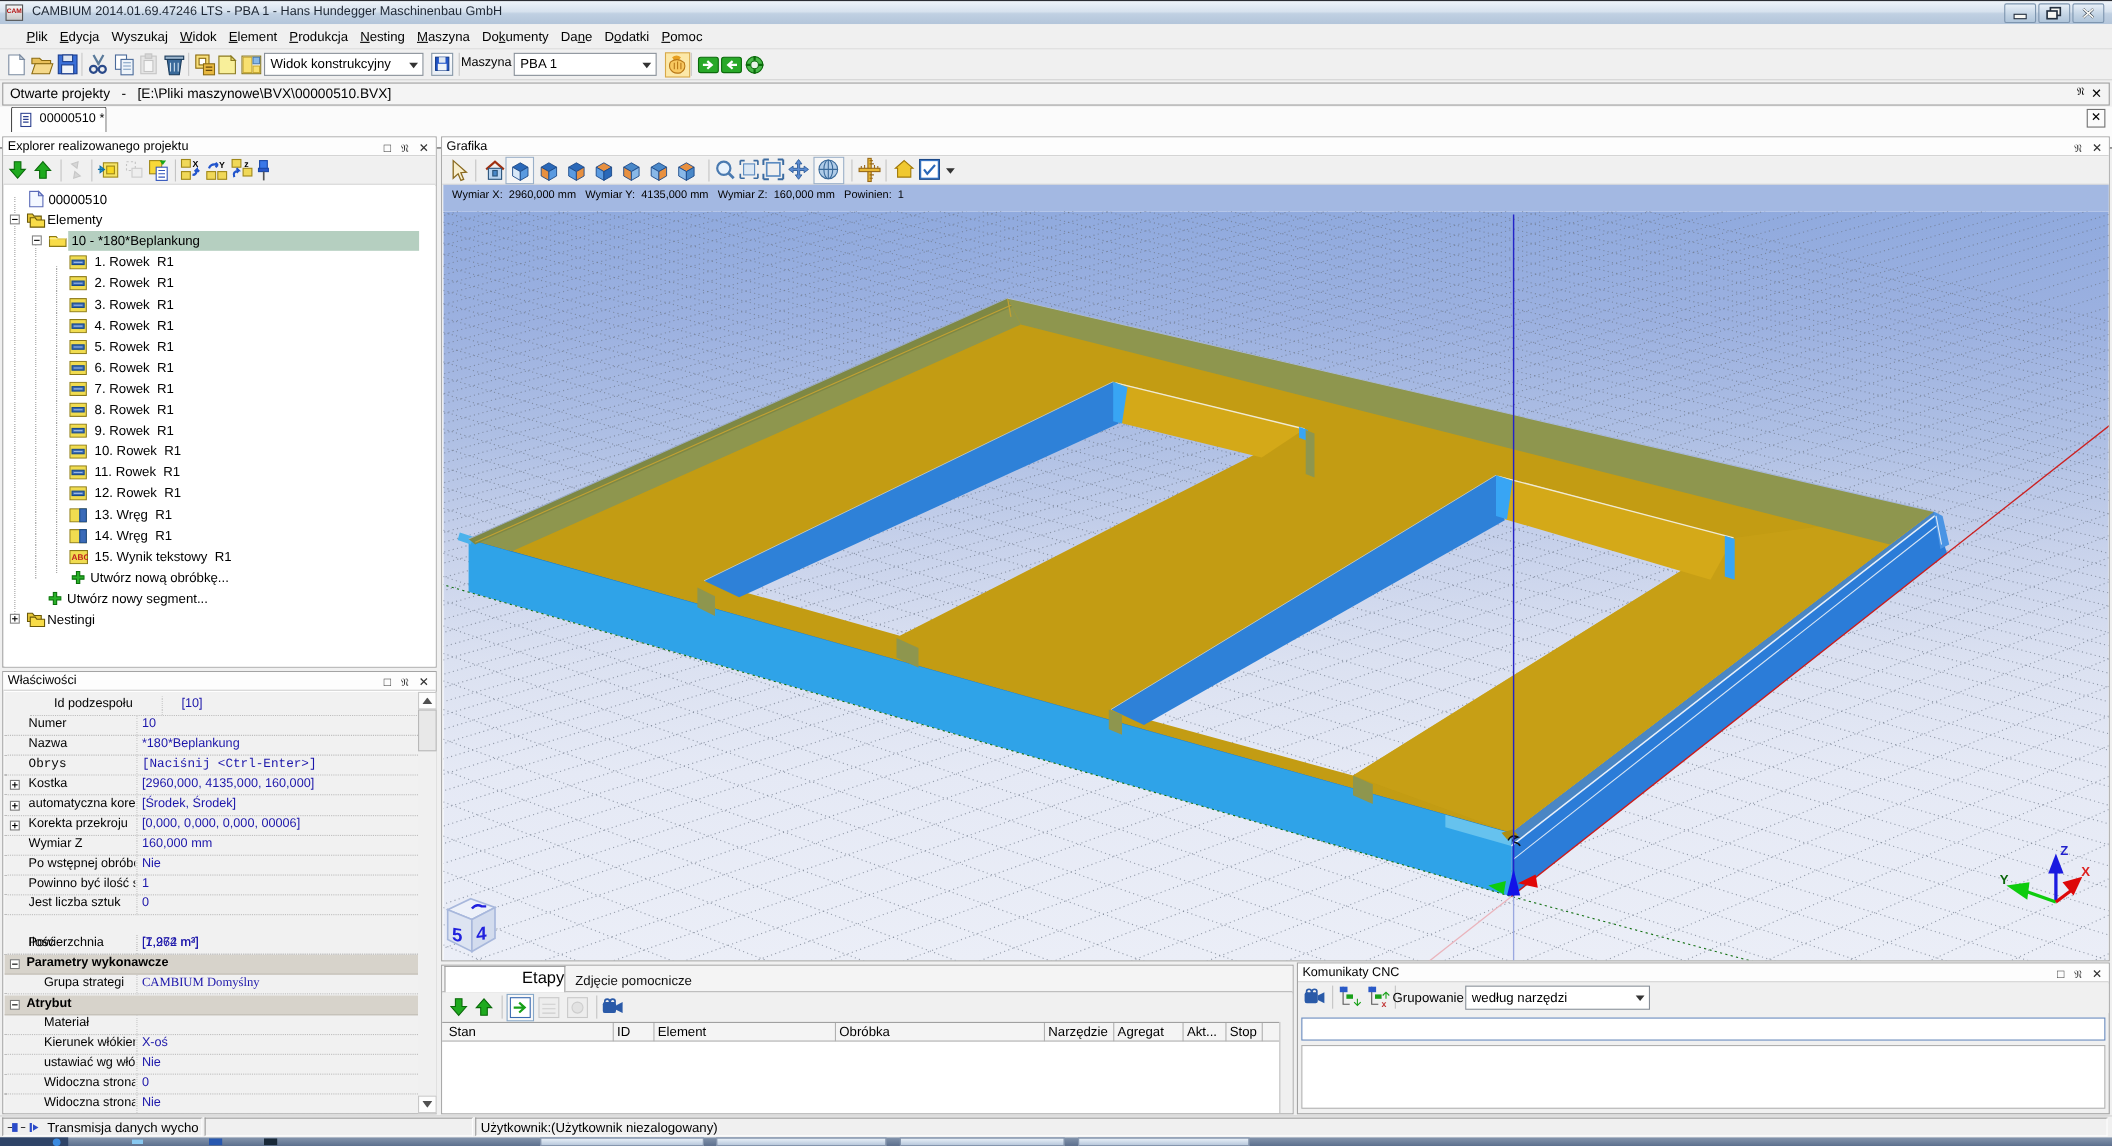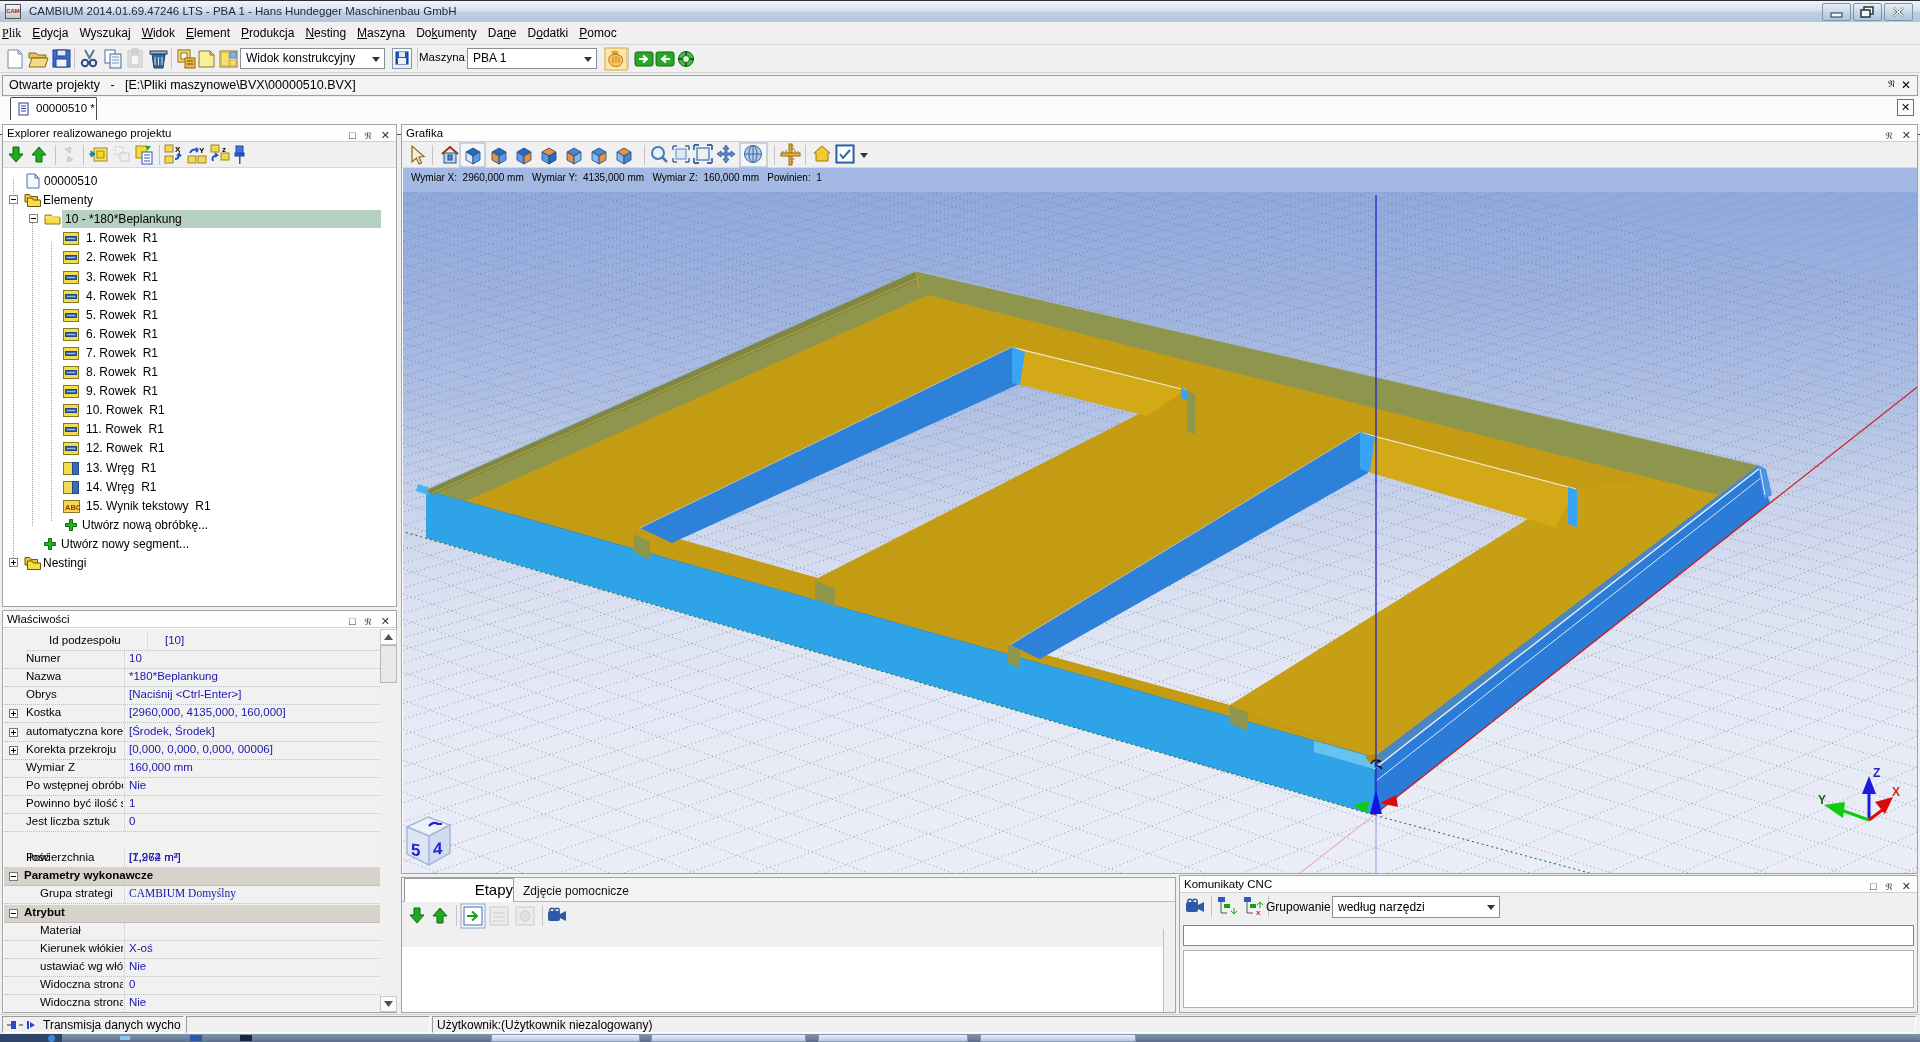--- a/index.html
+++ b/index.html
@@ -45,21 +45,21 @@
   <div class="winbtn" style="left:1853px;"><svg width="27" height="16">
           <rect x="10" y="3" width="9" height="7" fill="#f8f8f4" stroke="#24303f" stroke-width="1.5"></rect>
           <rect x="7" y="6" width="9" height="7" fill="#f8f8f4" stroke="#24303f" stroke-width="1.5"></rect>
         </svg></div>
   <div class="winbtn" style="left:1884px;"><svg width="27" height="16">
           <path d="M9 4 L13.5 8.5 L18 4 M9 12 L13.5 7.5 L18 12" stroke="#24303f" stroke-width="2.2" fill="none"></path>
           <path d="M9 4 L18 12 M18 4 L9 12" stroke="#f8f8f4" stroke-width="1.6"></path>
         </svg></div>
 </div>
 <div id="menubar" class="abs">
-  <span style="margin-left:2px;font-family:Liberation Serif, serif;"><u>P</u>lik</span><span><u>E</u>dycja</span><span>Wyszukaj</span><span><u>W</u>idok</span><span><u>E</u>lement</span><span><u>P</u>rodukcja</span><span><u>N</u>esting</span><span><u>M</u>aszyna</span><span>Do<u>k</u>umenty</span><span>Da<u>n</u>e</span><span>D<u>o</u>datki</span><span><u>P</u>omoc</span>
+  <span style="margin-left:24px;"><u>P</u>lik</span><span><u>E</u>dycja</span><span>Wyszukaj</span><span><u>W</u>idok</span><span><u>E</u>lement</span><span><u>P</u>rodukcja</span><span><u>N</u>esting</span><span><u>M</u>aszyna</span><span>Do<u>k</u>umenty</span><span>Da<u>n</u>e</span><span>D<u>o</u>datki</span><span><u>P</u>omoc</span>
 </div>
 <div id="maintb" class="abs">
   <svg class="abs" style="left:0;top:2px;" width="700" height="24" id="mtbicons">
    <g transform="translate(6,2)">
           <path d="M2 1h10l4 4v14H2z" fill="#fff" stroke="#7a8aa0"></path>
           <path d="M12 1l4 4h-4z" fill="#d8e0ea" stroke="#7a8aa0"></path>
         </g>
    <g transform="translate(28,2)">
           <path d="M1 4h7l2 2h8v3H1z" fill="#e8c05a" stroke="#8a6a10"></path>
           <path d="M1 18 L4 9 H20 L17 18z" fill="#f5d98a" stroke="#8a6a10"></path>
@@ -349,21 +349,21 @@
         <div class="abs" style="left:0;top:22.1px;width:376px;height:18px;border-bottom:1px dotted #bdbdbd;">
           <div class="abs" style="left:22px;top:1px;width:97px;height:16px;overflow:hidden;white-space:nowrap;">Numer</div>
           <div class="abs" style="left:120px;top:0;width:1px;height:18px;background-image:repeating-linear-gradient(#c8c8c8 0 1px,transparent 1px 2px);"></div>
           <div class="abs" style="left:125px;top:1px;white-space:nowrap;color:#1c16aa;">10</div>
         </div>
         <div class="abs" style="left:0;top:40.2px;width:376px;height:18px;border-bottom:1px dotted #bdbdbd;">
           <div class="abs" style="left:22px;top:1px;width:97px;height:16px;overflow:hidden;white-space:nowrap;">Nazwa</div>
           <div class="abs" style="left:120px;top:0;width:1px;height:18px;background-image:repeating-linear-gradient(#c8c8c8 0 1px,transparent 1px 2px);"></div>
           <div class="abs" style="left:125px;top:1px;white-space:nowrap;color:#1c16aa;">*180*Beplankung</div>
         </div>
-        <div class="abs" style="left:0;top:58.300000000000004px;width:376px;height:18px;border-bottom:1px dotted #bdbdbd;">
+        <div class="abs" style="left:0;top:58.300000000000004px;width:376px;height:18px;border-bottom:1px dotted #bdbdbd;font-family:Liberation Mono, monospace;">
           <div class="abs" style="left:22px;top:1px;width:97px;height:16px;overflow:hidden;white-space:nowrap;">Obrys</div>
           <div class="abs" style="left:120px;top:0;width:1px;height:18px;background-image:repeating-linear-gradient(#c8c8c8 0 1px,transparent 1px 2px);"></div>
           <div class="abs" style="left:125px;top:1px;white-space:nowrap;color:#1c16aa;">[Naciśnij &lt;Ctrl-Enter&gt;]</div>
         </div>
         <div class="abs" style="left:0;top:76.4px;width:376px;height:18px;border-bottom:1px dotted #bdbdbd;">
           <div class="abs" style="left:5px;top:4px;width:9px;height:9px;border:1px solid #777;background:#fff;"></div>
           <div class="abs" style="left:7px;top:8px;width:5px;height:1px;background:#000;"></div>
           <div class="abs" style="left:9px;top:6px;width:1px;height:5px;background:#000;"></div>
           <div class="abs" style="left:22px;top:1px;width:97px;height:16px;overflow:hidden;white-space:nowrap;">Kostka</div>
           <div class="abs" style="left:120px;top:0;width:1px;height:18px;background-image:repeating-linear-gradient(#c8c8c8 0 1px,transparent 1px 2px);"></div>
@@ -670,20 +670,38 @@
           </g>
       <rect x="140" y="2" width="1" height="21" fill="#c4c4c4"></rect>
       <g transform="translate(146,5)">
             <rect x="0" y="3" width="12" height="10" rx="2" fill="#2a5aa8"></rect>
             <path d="M12 6 l6 -3 v10 l-6 -3z" fill="#2a5aa8"></path>
             <circle cx="4" cy="2.5" r="2.2" fill="none" stroke="#2a5aa8" stroke-width="1.5"></circle>
             <circle cx="9" cy="2.5" r="2.2" fill="none" stroke="#2a5aa8" stroke-width="1.5"></circle>
           </g>
     </svg>
   </div>
+  <div class="abs" style="left:0;top:51px;width:761px;height:18px;background:#f4f4f4;border-top:1px solid #a0a0a0;border-bottom:1px solid #a0a0a0;font-size:12px;">
+    <div class="abs" style="left:6px;top:1px;">Stan</div>
+        <div class="abs" style="left:155px;top:0;width:1px;height:18px;background:#b0b0b0;"></div>
+    <div class="abs" style="left:159px;top:1px;">ID</div>
+        <div class="abs" style="left:192px;top:0;width:1px;height:18px;background:#b0b0b0;"></div>
+    <div class="abs" style="left:196px;top:1px;">Element</div>
+        <div class="abs" style="left:357px;top:0;width:1px;height:18px;background:#b0b0b0;"></div>
+    <div class="abs" style="left:361px;top:1px;">Obróbka</div>
+        <div class="abs" style="left:547px;top:0;width:1px;height:18px;background:#b0b0b0;"></div>
+    <div class="abs" style="left:551px;top:1px;">Narzędzie</div>
+        <div class="abs" style="left:610px;top:0;width:1px;height:18px;background:#b0b0b0;"></div>
+    <div class="abs" style="left:614px;top:1px;">Agregat</div>
+        <div class="abs" style="left:673px;top:0;width:1px;height:18px;background:#b0b0b0;"></div>
+    <div class="abs" style="left:677px;top:1px;">Akt...</div>
+        <div class="abs" style="left:712px;top:0;width:1px;height:18px;background:#b0b0b0;"></div>
+    <div class="abs" style="left:716px;top:1px;">Stop</div>
+        <div class="abs" style="left:745px;top:0;width:1px;height:18px;background:#b0b0b0;"></div>
+  </div>
   <div class="abs" style="left:0;top:69px;width:761px;height:65px;background:#fff;"></div>
   <div class="abs" style="left:761px;top:51px;width:12px;height:83px;background:#f0f0f0;border-left:1px solid #c0c0c0;"></div>
 </div>
 <div class="panel" style="left:1179px;top:875px;width:739px;height:138px;background:#f0f0f0;">
   <div class="ptitle">Komunikaty CNC<span class="picons">□ <span style="font-size:10px;">𝔑</span> ✕</span></div>
   <div class="abs" style="left:0;top:18px;width:737px;height:27px;background:#f0f0f0;">
     <svg width="120" height="26">
       <g transform="translate(6,5)">
             <rect x="0" y="3" width="12" height="10" rx="2" fill="#2a5aa8"></rect>
             <path d="M12 6 l6 -3 v10 l-6 -3z" fill="#2a5aa8"></path>

